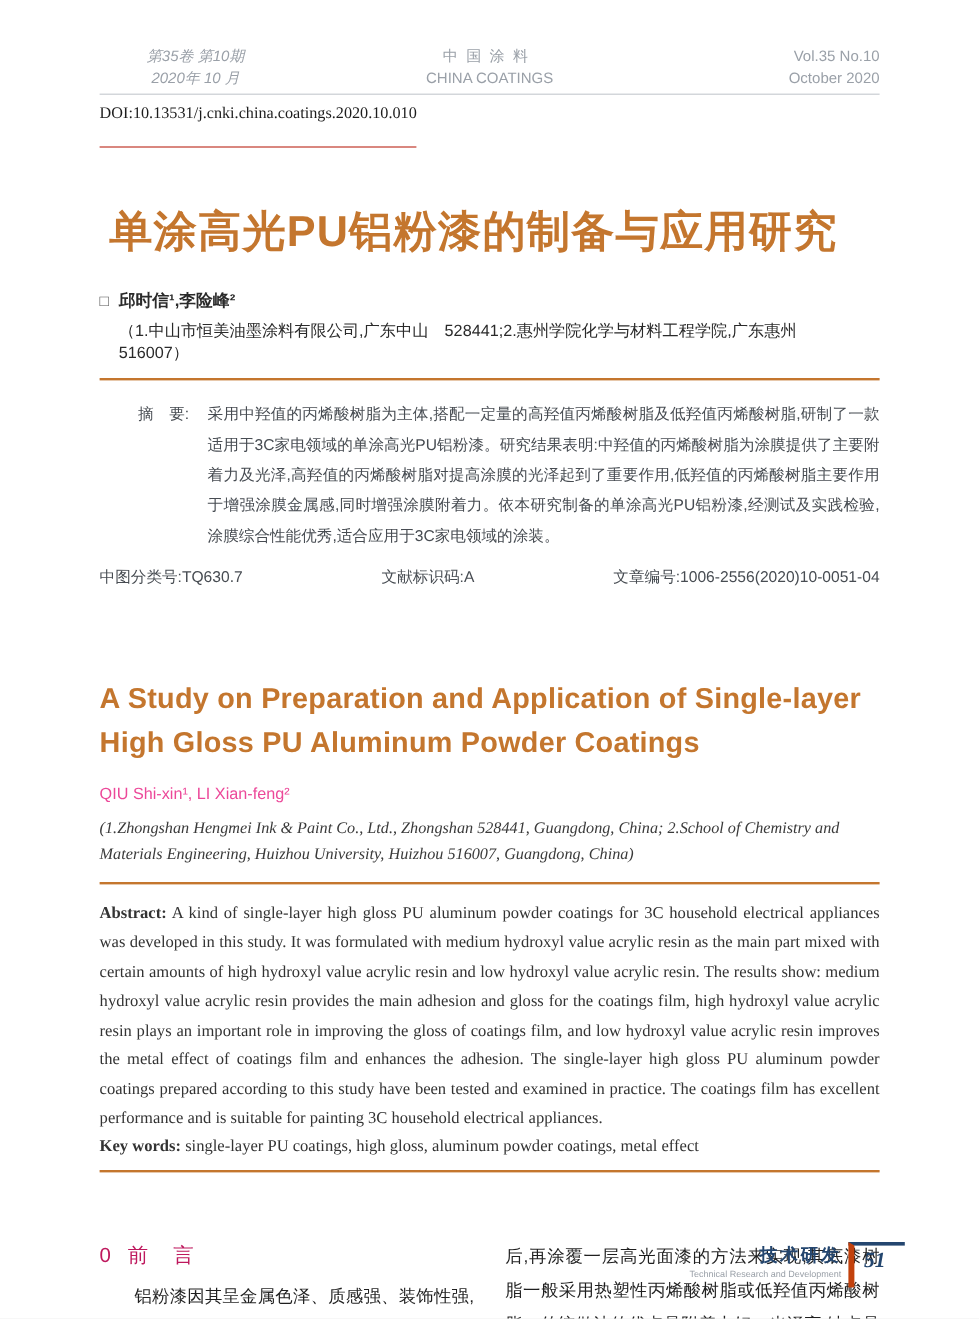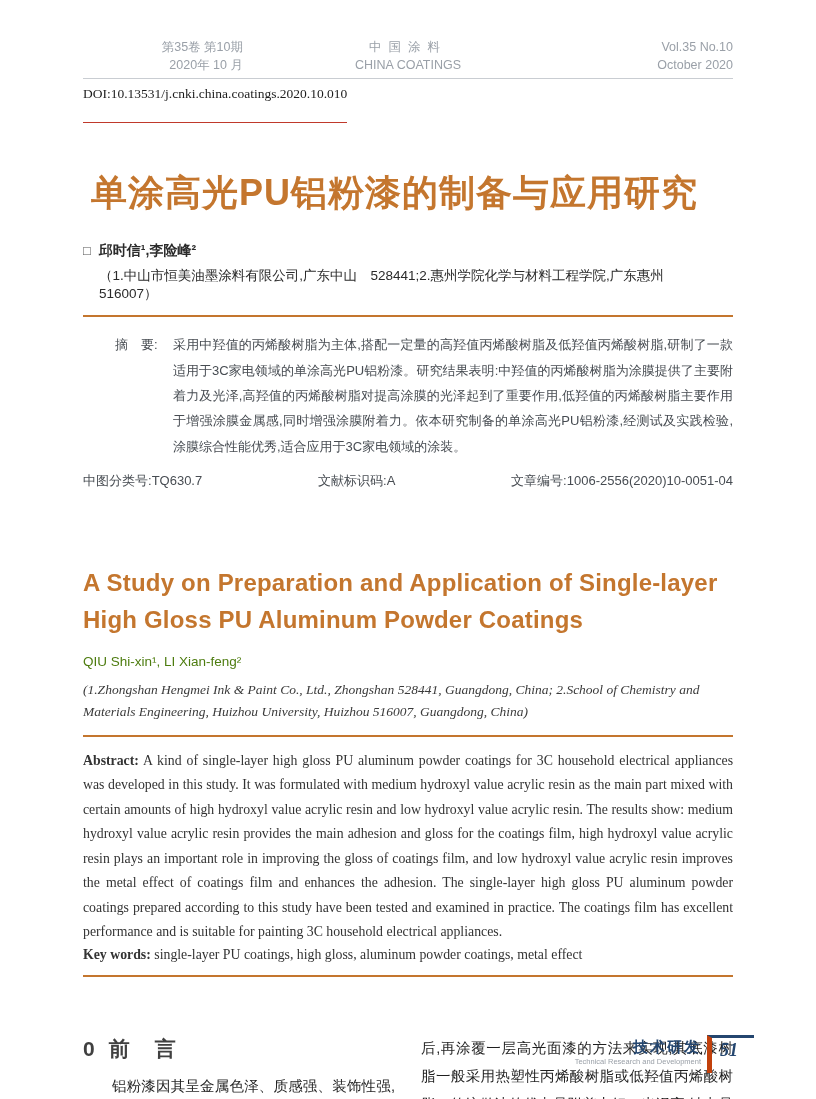--- a/index.html
+++ b/index.html
@@ -9,21 +9,21 @@
     width: 816px; height: 1099px;
     margin: 0 auto;
     background: #ffffff;
     font-family: "Liberation Sans", sans-serif;
     overflow: hidden;
   }
   .content { position: relative; width: 650px; margin: 0 auto; padding-top: 38px; }
 
   
   .jheader { display: flex; align-items: flex-start; color: #9aa0a8; font-size: 12.5px; line-height: 1.45; }
-  .jheader .h-left  { width: 160px; text-align: right; }
+  .jheader .h-left  { width: 160px; text-align: center; font-style: italic; }
   .jheader .h-center{ flex: 1; text-align: center; }
   .jheader .h-center .cn { letter-spacing: 7px; color: #9aa0a8; }
   .jheader .h-right { width: 160px; text-align: right; }
   .header-rule { border-bottom: 1px solid #c9cdd2; margin-top: 4px; }
   .doi-row { margin-top: 7px; font-family: "Liberation Serif", serif; font-size: 13.5px; color: #1c1c1c; }
   .doi-row span { display: inline-block; padding-bottom: 20px; border-bottom: 1px solid #c0392b; }
 
   
   .cn-title {
     margin-top: 46px; padding-left: 8px;
@@ -41,33 +41,33 @@
   .cn-abs .txt { flex: 1; text-align: justify; }
   .cn-keywords { margin-top: 3px; font-size: 13px; color: #474c52; }
   .cn-class { display: flex; justify-content: space-between; margin-top: 13px; font-size: 13px; color: #474c52; }
 
   
   .en-block { margin-top: 74px; }
   .en-title {
     font-size: 24px; font-weight: bold; color: #c4762e;
     line-height: 1.55; letter-spacing: 0.2px;
   }
-  .en-authors { margin-top: 16px; font-size: 13.5px; color: #4d7c0f; }
+  .en-authors { margin-top: 16px; font-size: 13.5px; color: #ec4899; }
   .en-affil { margin-top: 10px; font-family: "Liberation Serif", serif; font-style: italic;
               font-size: 13.5px; color: #3a3a3a; line-height: 1.6; }
 
   .en-abs { margin-top: 12px; font-family: "Liberation Serif", serif; font-size: 13.8px;
             color: #333; line-height: 1.78; text-align: justify; }
   .en-abs b { font-family: "Liberation Serif", serif; }
   .en-keywords { margin-top: 2px; font-family: "Liberation Serif", serif; font-size: 13.8px; color: #333; }
 
   
   .body-cols { display: flex; gap: 26px; margin-top: 58px; }
   .col { flex: 1; min-width: 0; }
-  .sec-head { color: #404040; font-weight: bold; font-size: 21px; margin-bottom: 10px; }
+  .sec-head { color: #be185d; font-weight: normal; font-size: 17px; margin-bottom: 10px; }
   .sec-head .no { margin-right: 14px; }
   .sec-head .ttl { letter-spacing: 2px; }
   .body-para { font-size: 14.5px; color: #1f1f1f; line-height: 1.93; text-align: justify; }
   .indent { text-indent: 2em; }
 
   
   .brand { position: absolute; right: 62px; bottom: 26px; display: flex; align-items: flex-start; }
   .brand .labels { text-align: right; padding-top: 4px; }
   .brand .cn { color: #24466f; font-weight: bold; font-size: 15px; letter-spacing: 2px; line-height: 1.1; }
   .brand .en { color: #9aa0a8; font-size: 7.5px; margin-top: 1px; }

